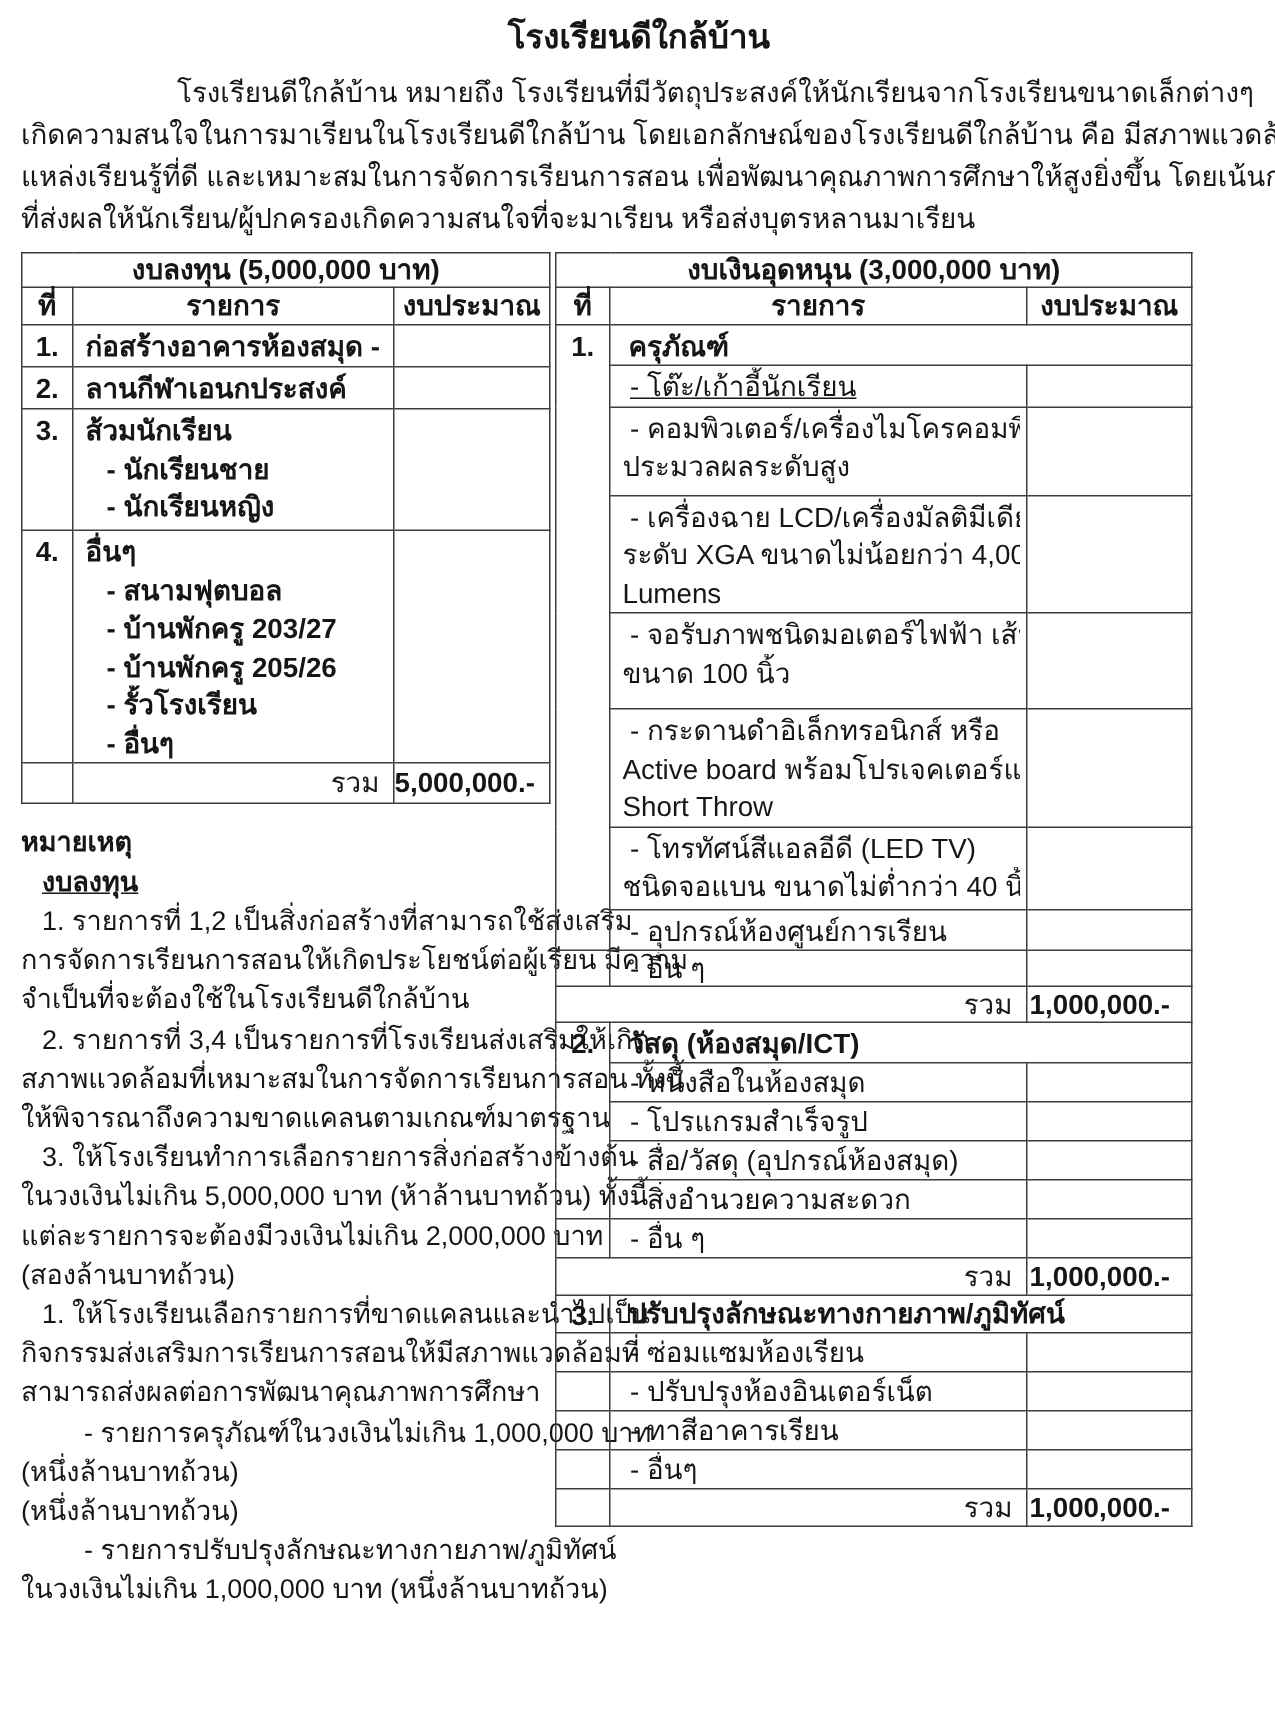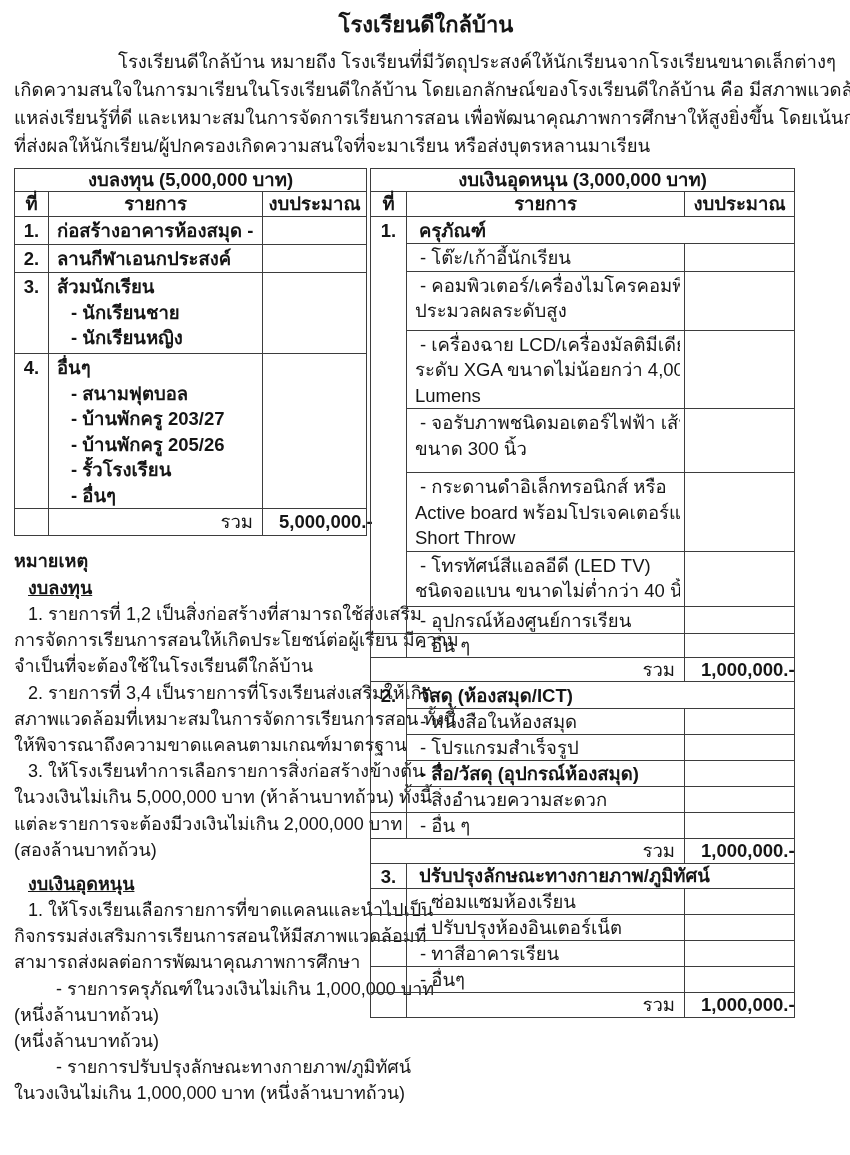--- a/index.html
+++ b/index.html
@@ -35,21 +35,21 @@
   .line { line-height:25.5px; white-space:nowrap; overflow:hidden; }
 
   .t-left .no-cell, .t-left .item-cell { font-weight:bold; }
   .t-left .line.sub { padding-left:14px; }
 
   .t-right .name-cell { font-weight:bold; padding:1px 4px 0 12px; line-height:25px; }
   .t-right .no-cell { font-weight:bold; }
   .t-right .line.dash { padding-left:5px; }
 
   .total-label { text-align:right; font-weight:normal; padding:0 9px 0 0; line-height:23px; }
-  .total-value { text-align:right; font-weight:bold; padding:0 14px 0 16px; line-height:23px; }
+  .total-value { text-align:right; font-weight:bold; padding:0 14px 0 0; line-height:23px; }
 
   .notes { width:356px; font-size:18px; margin-top:12px; }
   .notes .n-head { font-weight:bold; line-height:26px; }
   .notes .n-sub { font-weight:bold; text-decoration:underline; line-height:26px; padding-left:14px; margin-top:1px; }
   .notes .nline { line-height:26.2px; white-space:nowrap; }
   .notes .nline.i1 { padding-left:14px; }
   .notes .nline.i2 { padding-left:42px; }
 </style>
 </head>
 <body>
@@ -132,21 +132,20 @@
         <div class="nline i1">1. รายการที่ 1,2 เป็นสิ่งก่อสร้างที่สามารถใช้ส่งเสริม</div>
         <div class="nline">การจัดการเรียนการสอนให้เกิดประโยชน์ต่อผู้เรียน มีความ</div>
         <div class="nline">จำเป็นที่จะต้องใช้ในโรงเรียนดีใกล้บ้าน</div>
         <div class="nline i1">2. รายการที่ 3,4 เป็นรายการที่โรงเรียนส่งเสริมให้เกิด</div>
         <div class="nline">สภาพแวดล้อมที่เหมาะสมในการจัดการเรียนการสอน ทั้งนี้</div>
         <div class="nline">ให้พิจารณาถึงความขาดแคลนตามเกณฑ์มาตรฐาน</div>
         <div class="nline i1">3. ให้โรงเรียนทำการเลือกรายการสิ่งก่อสร้างข้างต้น</div>
         <div class="nline">ในวงเงินไม่เกิน 5,000,000 บาท (ห้าล้านบาทถ้วน) ทั้งนี้</div>
         <div class="nline">แต่ละรายการจะต้องมีวงเงินไม่เกิน 2,000,000 บาท</div>
         <div class="nline">(สองล้านบาทถ้วน)</div>
-        <div class="n-sub" style="margin-top:8px;">งบเงินอุดหนุน</div>
         <div class="nline i1">1. ให้โรงเรียนเลือกรายการที่ขาดแคลนและนำไปเป็น</div>
         <div class="nline">กิจกรรมส่งเสริมการเรียนการสอนให้มีสภาพแวดล้อมที่</div>
         <div class="nline">สามารถส่งผลต่อการพัฒนาคุณภาพการศึกษา</div>
         <div class="nline i2">- รายการครุภัณฑ์ในวงเงินไม่เกิน 1,000,000 บาท</div>
         <div class="nline">(หนึ่งล้านบาทถ้วน)</div>
         <div class="nline">(หนึ่งล้านบาทถ้วน)</div>
         <div class="nline i2">- รายการปรับปรุงลักษณะทางกายภาพ/ภูมิทัศน์</div>
         <div class="nline">ในวงเงินไม่เกิน 1,000,000 บาท (หนึ่งล้านบาทถ้วน)</div>
 
       </div>
@@ -165,21 +164,21 @@
       <tr class="colhead">
         <td>ที่</td>
         <td>รายการ</td>
         <td>งบประมาณ</td>
       </tr>
 
       <tr style="height:27px;">
         <td class="no-cell" rowspan="8">1.</td>
         <td class="name-cell" colspan="2">ครุภัณฑ์</td>
       </tr>
-      <tr style="height:26px;">
+      <tr style="height:26px;text-decoration:underline;">
         <td class="item-cell">
               <div class="line dash">- โต๊ะ/เก้าอี้นักเรียน</div>
             </td>
         <td></td>
       </tr>
       <tr style="height:59px;">
         <td class="item-cell">
           <div class="line dash">- คอมพิวเตอร์/เครื่องไมโครคอมพิวเตอร์</div>
           <div class="line">ประมวลผลระดับสูง</div>
         </td>
@@ -189,21 +188,21 @@
         <td class="item-cell">
           <div class="line dash">- เครื่องฉาย LCD/เครื่องมัลติมีเดียโปรเจคเตอร์</div>
           <div class="line">ระดับ XGA ขนาดไม่น้อยกว่า 4,000 ANSI</div>
           <div class="line">Lumens</div>
         </td>
         <td></td>
       </tr>
       <tr style="height:64px;">
         <td class="item-cell">
           <div class="line dash">- จอรับภาพชนิดมอเตอร์ไฟฟ้า เส้นทแยงมุม</div>
-          <div class="line">ขนาด 300 นิ้ว</div>
+          <div class="line">ขนาด 100 นิ้ว</div>
         </td>
         <td></td>
       </tr>
       <tr style="height:70px;">
         <td class="item-cell">
           <div class="line dash">- กระดานดำอิเล็กทรอนิกส์ หรือ</div>
           <div class="line">Active board พร้อมโปรเจคเตอร์แบบ</div>
           <div class="line">Short Throw</div>
         </td>
         <td></td>
@@ -242,21 +241,21 @@
               <div class="line dash" style="line-height:24px;">- หนังสือในห้องสมุด</div>
             </td>
         <td></td>
       </tr>
       <tr style="height:26px;padding-left:48px;">
         <td class="item-cell">
               <div class="line dash" style="line-height:24px;">- โปรแกรมสำเร็จรูป</div>
             </td>
         <td></td>
       </tr>
-      <tr style="height:25px;font-weight:bold;">
+      <tr style="height:25px;">
         <td class="item-cell">
               <div class="line dash" style="line-height:24px;">- สื่อ/วัสดุ (อุปกรณ์ห้องสมุด)</div>
             </td>
         <td></td>
       </tr>
       <tr style="height:25px;">
         <td class="item-cell">
               <div class="line dash" style="line-height:24px;">- สิ่งอำนวยความสะดวก</div>
             </td>
         <td></td>

